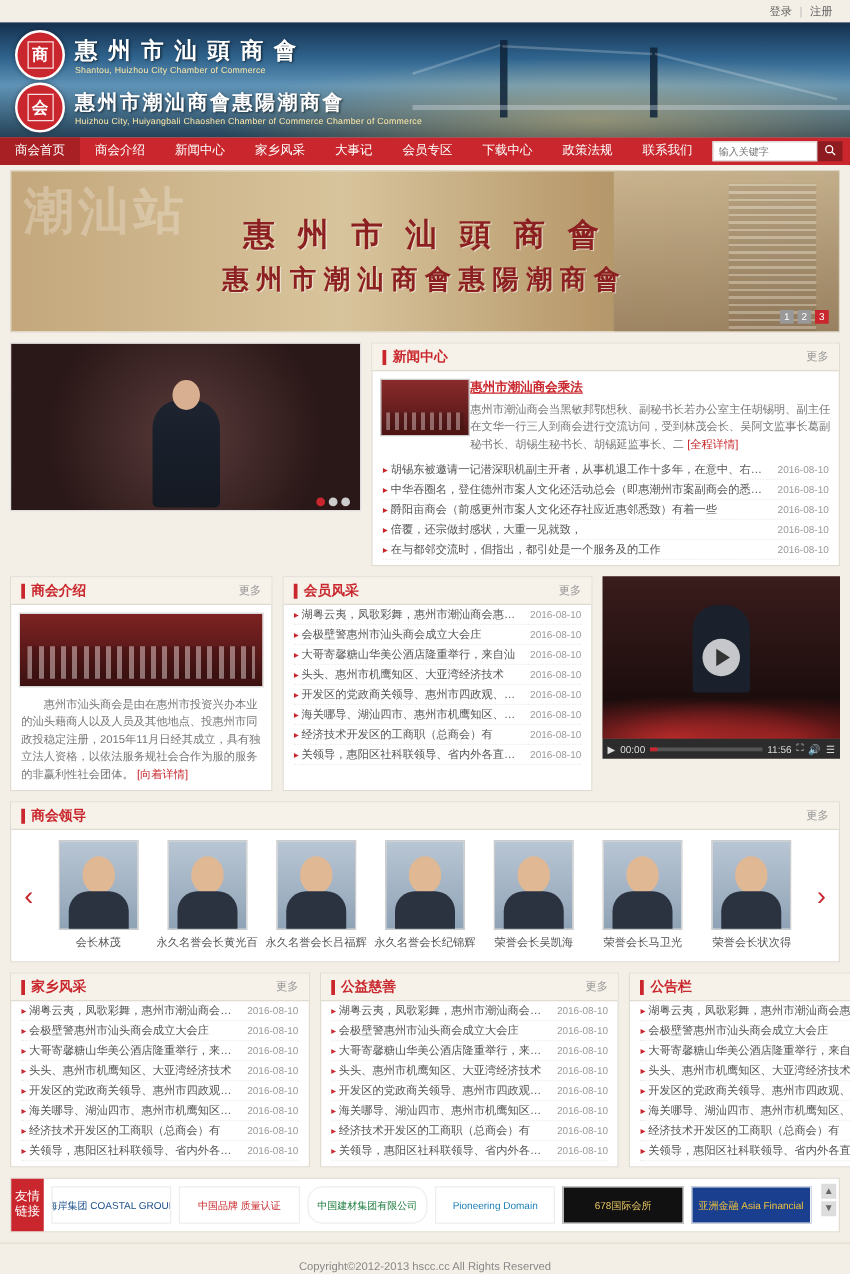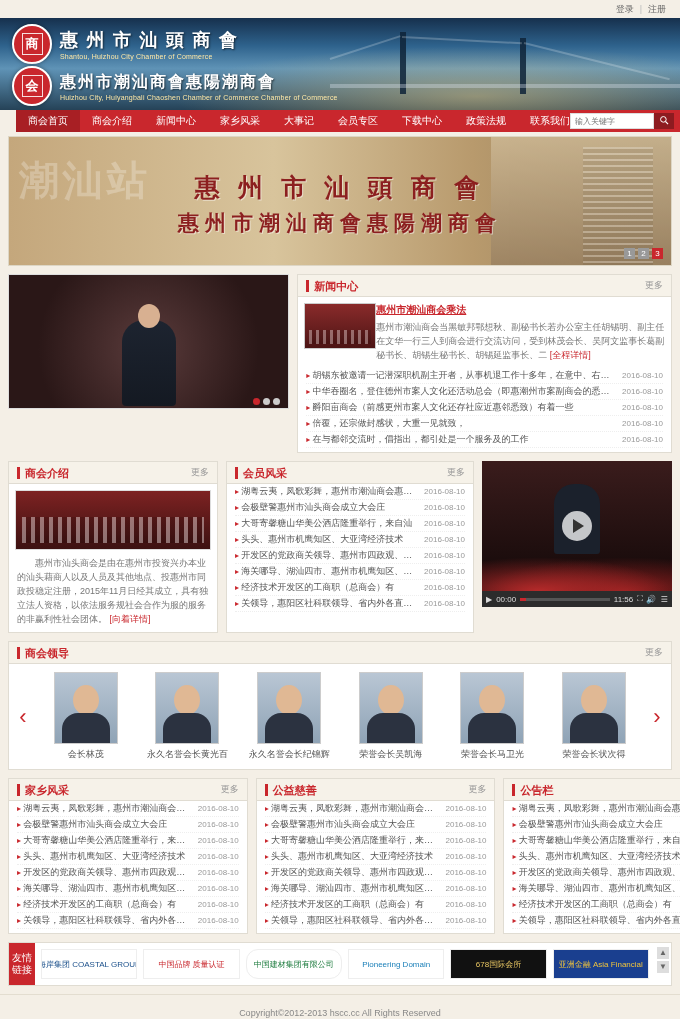--- a/index.html
+++ b/index.html
@@ -62,21 +62,20 @@
     font-family: "Liberation Serif", serif;
   }
   .logo-texts .en {
     color: #ffe9a8; font-size: 7px; letter-spacing: .2px; margin-top: 1px;
   }
 
   
   .nav {
     height: 22px; background: #c9272d; display: flex; align-items: center;
     position: relative;
-    margin-left: 16px;
   }
   .nav .item {
     color: #fff; font-size: 10px; padding: 0 12px; line-height: 22px;
     text-decoration: none; white-space: nowrap;
   }
   .nav .item.active { background: #a81f24; }
   .nav .search {
     position: absolute; right: 6px; top: 3px; display: flex; align-items: center; padding-left: 36px;
   }
   .nav .search input {
@@ -97,21 +96,21 @@
   .hero-bldg {
     position: absolute; right: 0; top: 0; width: 180px; height: 130px;
     background: linear-gradient(to bottom, #cdb894, #9a8161);
     opacity: .85;
   }
   .hero-bldg::after {
     content: ""; position: absolute; right: 18px; top: 10px; width: 70px; height: 120px;
     background: repeating-linear-gradient(to bottom, rgba(255,255,255,.30) 0 2px, rgba(0,0,0,.08) 2px 6px);
   }
   .hero-wm {
-    position: absolute; left: 10px; top: 16px; font-size: 40px; color: rgba(255,255,255,.25);
+    position: absolute; left: 10px; top: 4px; font-size: 40px; color: rgba(255,255,255,.25);
     font-family: Liberation Mono, monospace; font-weight: bold; letter-spacing: 4px;
   }
   .hero-t1, .hero-t2 {
     position: absolute; width: 100%; text-align: center;
     font-family: "Liberation Serif", serif; font-weight: bold;
     color: #8c1f1f; text-shadow: 1px 1px 0 rgba(255,255,255,.5);
     letter-spacing: 6px;
   }
   .hero-t1 { top: 34px; font-size: 25px; }
   .hero-t2 { top: 72px; font-size: 21px; }
@@ -511,20 +510,24 @@
         <div class="leader">
           <div class="ph"></div>
           <div class="nm">会长林茂</div>
         </div>
         <div class="leader">
           <div class="ph"></div>
           <div class="nm">永久名誉会长黄光百</div>
         </div>
         <div class="leader">
           <div class="ph"></div>
+          <div class="nm">永久名誉会长吕福辉</div>
+        </div>
+        <div class="leader">
+          <div class="ph"></div>
           <div class="nm">永久名誉会长纪锦辉</div>
         </div>
         <div class="leader">
           <div class="ph"></div>
           <div class="nm">荣誉会长吴凯海</div>
         </div>
         <div class="leader">
           <div class="ph"></div>
           <div class="nm">荣誉会长马卫光</div>
         </div>

